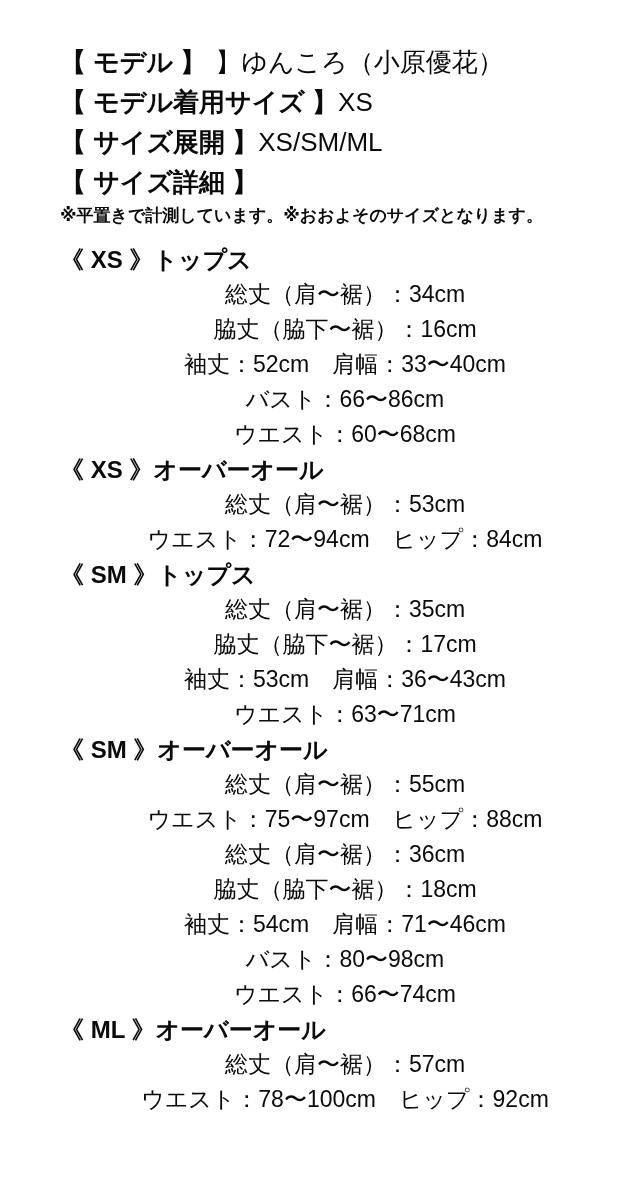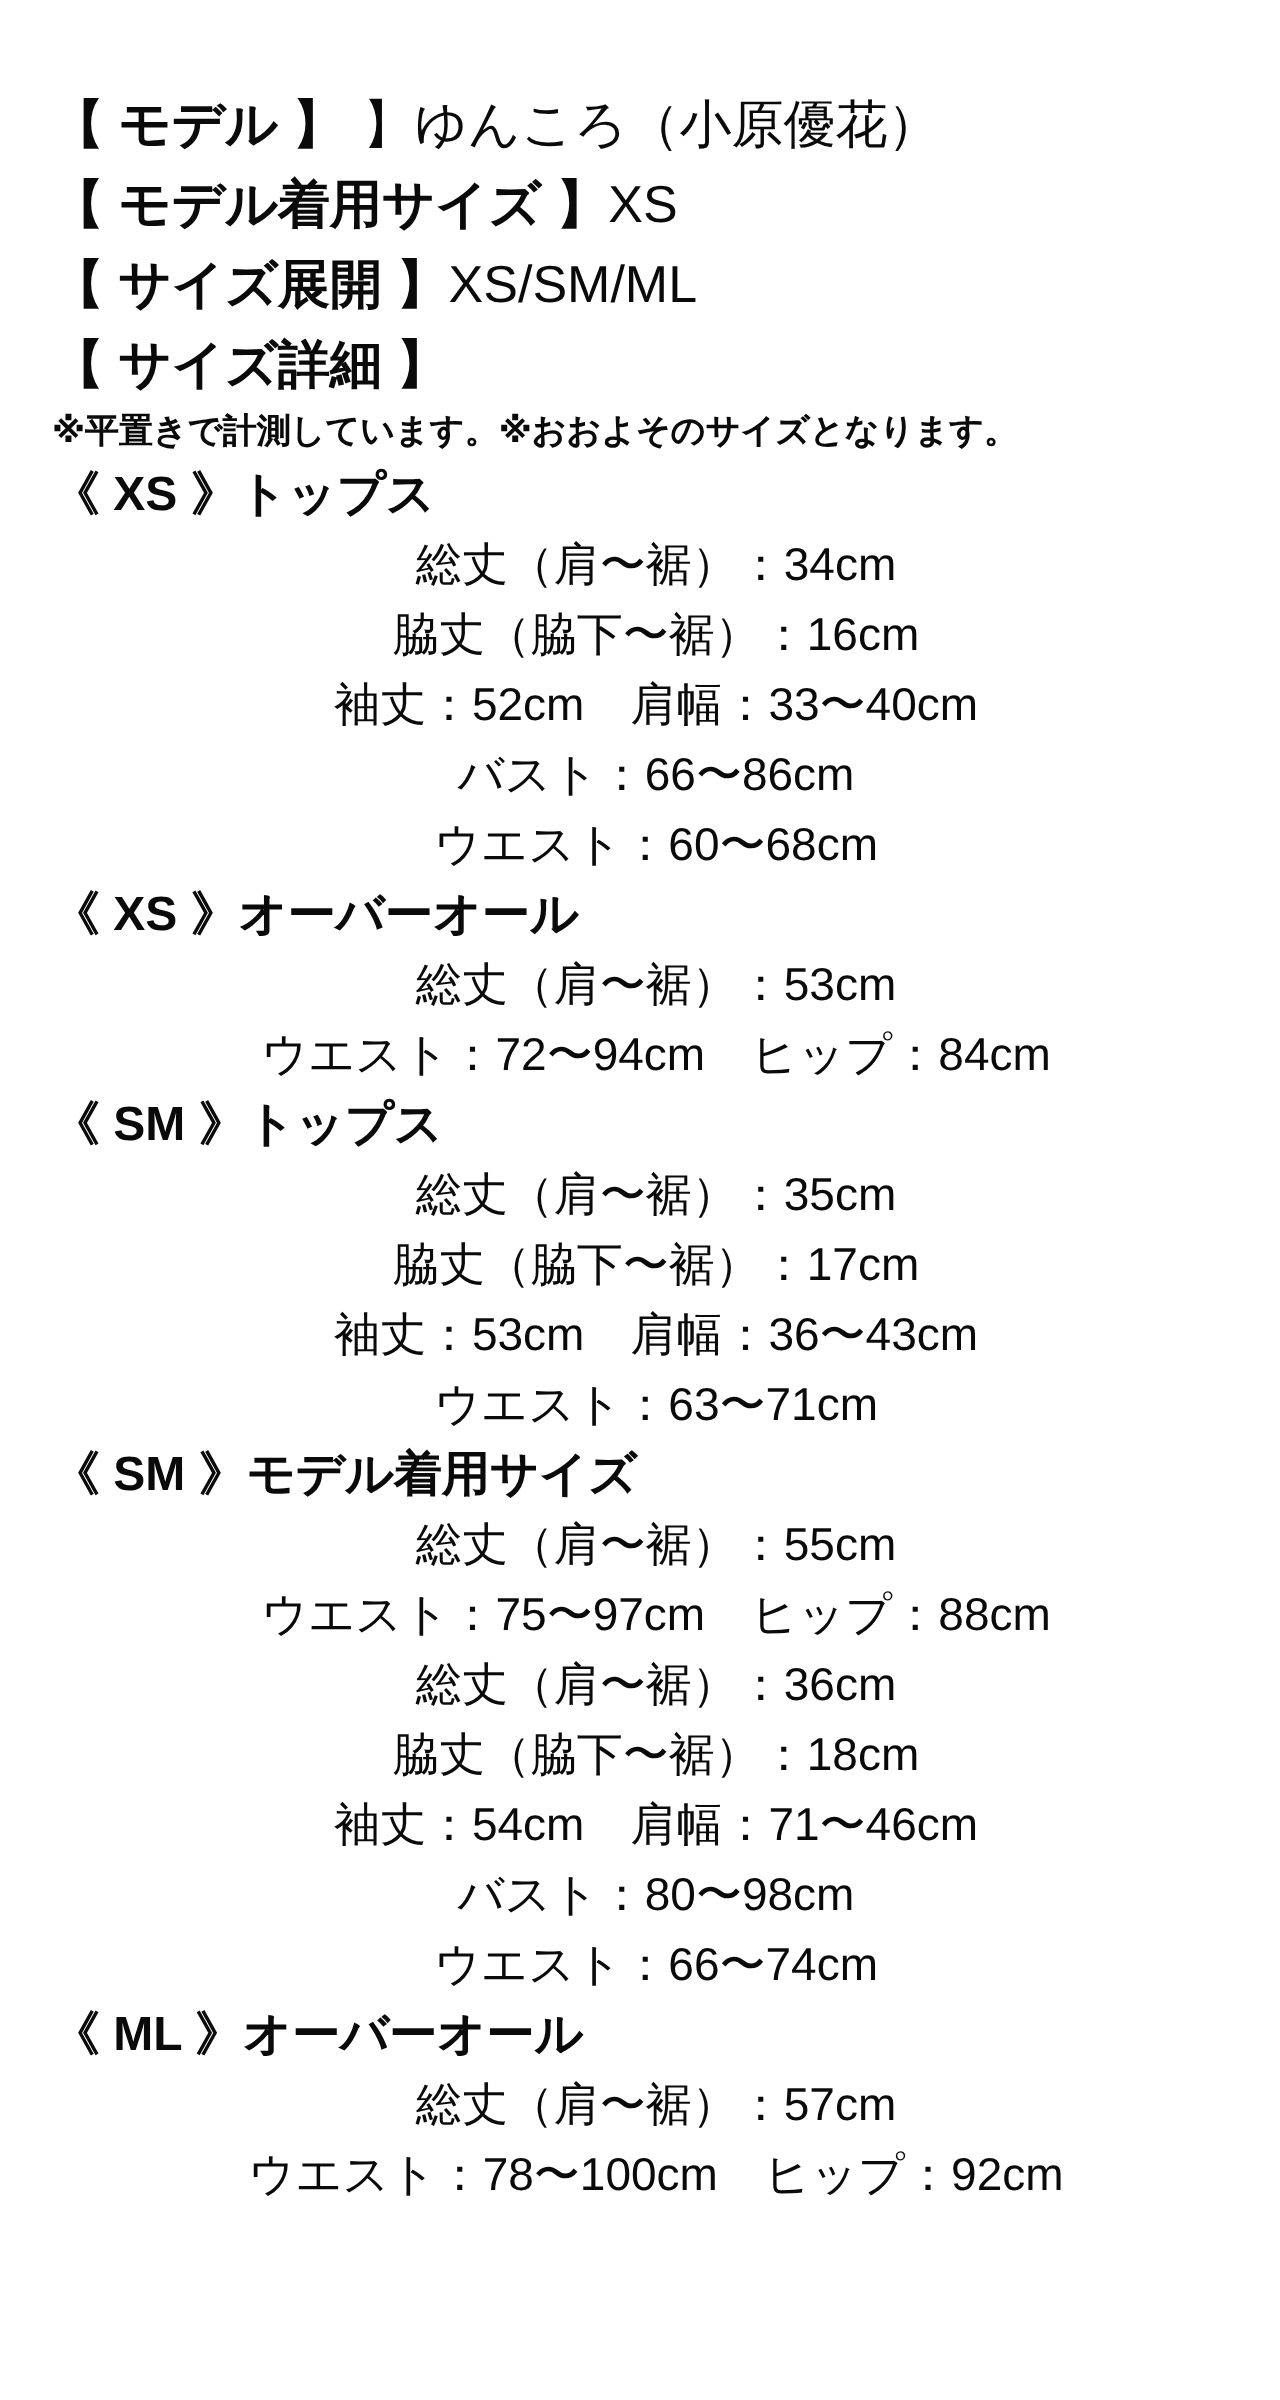--- a/index.html
+++ b/index.html
@@ -9,21 +9,21 @@
   }
   body {
     width: 640px;
     height: 1200px;
     overflow: hidden;
     color: #0a0a0a;
     font-family: "Liberation Sans", "DejaVu Sans", sans-serif;
     -webkit-font-smoothing: antialiased;
   }
   .content {
-    padding: 42px 10px 0 26px;
+    padding: 42px 10px 0 60px;
   }
   
   .meta-line {
     font-size: 26px;
     line-height: 40px;
     font-weight: 700;
     white-space: nowrap;
   }
   .meta-label {
     font-weight: 700;
@@ -36,21 +36,21 @@
   }
   
   .note {
     font-size: 17px;
     line-height: 28px;
     font-weight: 700;
     white-space: nowrap;
   }
   
   .size-list {
-    margin-top: 0;
+    margin-top: 12px;
   }
   .sec-heading {
     font-size: 24px;
     line-height: 35px;
     font-weight: 700;
     white-space: nowrap;
   }
   .sec-line {
     font-size: 23px;
     line-height: 35px;
@@ -92,21 +92,21 @@
 
     <div class="section">
       <div class="sec-heading">《 SM 》トップス</div>
       <div class="sec-line">総丈（肩〜裾）：35cm</div>
       <div class="sec-line">脇丈（脇下〜裾）：17cm</div>
       <div class="sec-line">袖丈：53cm　肩幅：36〜43cm</div>
       <div class="sec-line">ウエスト：63〜71cm</div>
     </div>
 
     <div class="section">
-      <div class="sec-heading">《 SM 》モデル着用サイズ</div>
+      <div class="sec-heading">《 SM 》オーバーオール</div>
       <div class="sec-line">総丈（肩〜裾）：55cm</div>
       <div class="sec-line">ウエスト：75〜97cm　ヒップ：88cm</div>
     </div>
 
     <div class="section">
       <div class="sec-line">総丈（肩〜裾）：36cm</div>
       <div class="sec-line">脇丈（脇下〜裾）：18cm</div>
       <div class="sec-line">袖丈：54cm　肩幅：71〜46cm</div>
       <div class="sec-line">バスト：80〜98cm</div>
       <div class="sec-line">ウエスト：66〜74cm</div>

